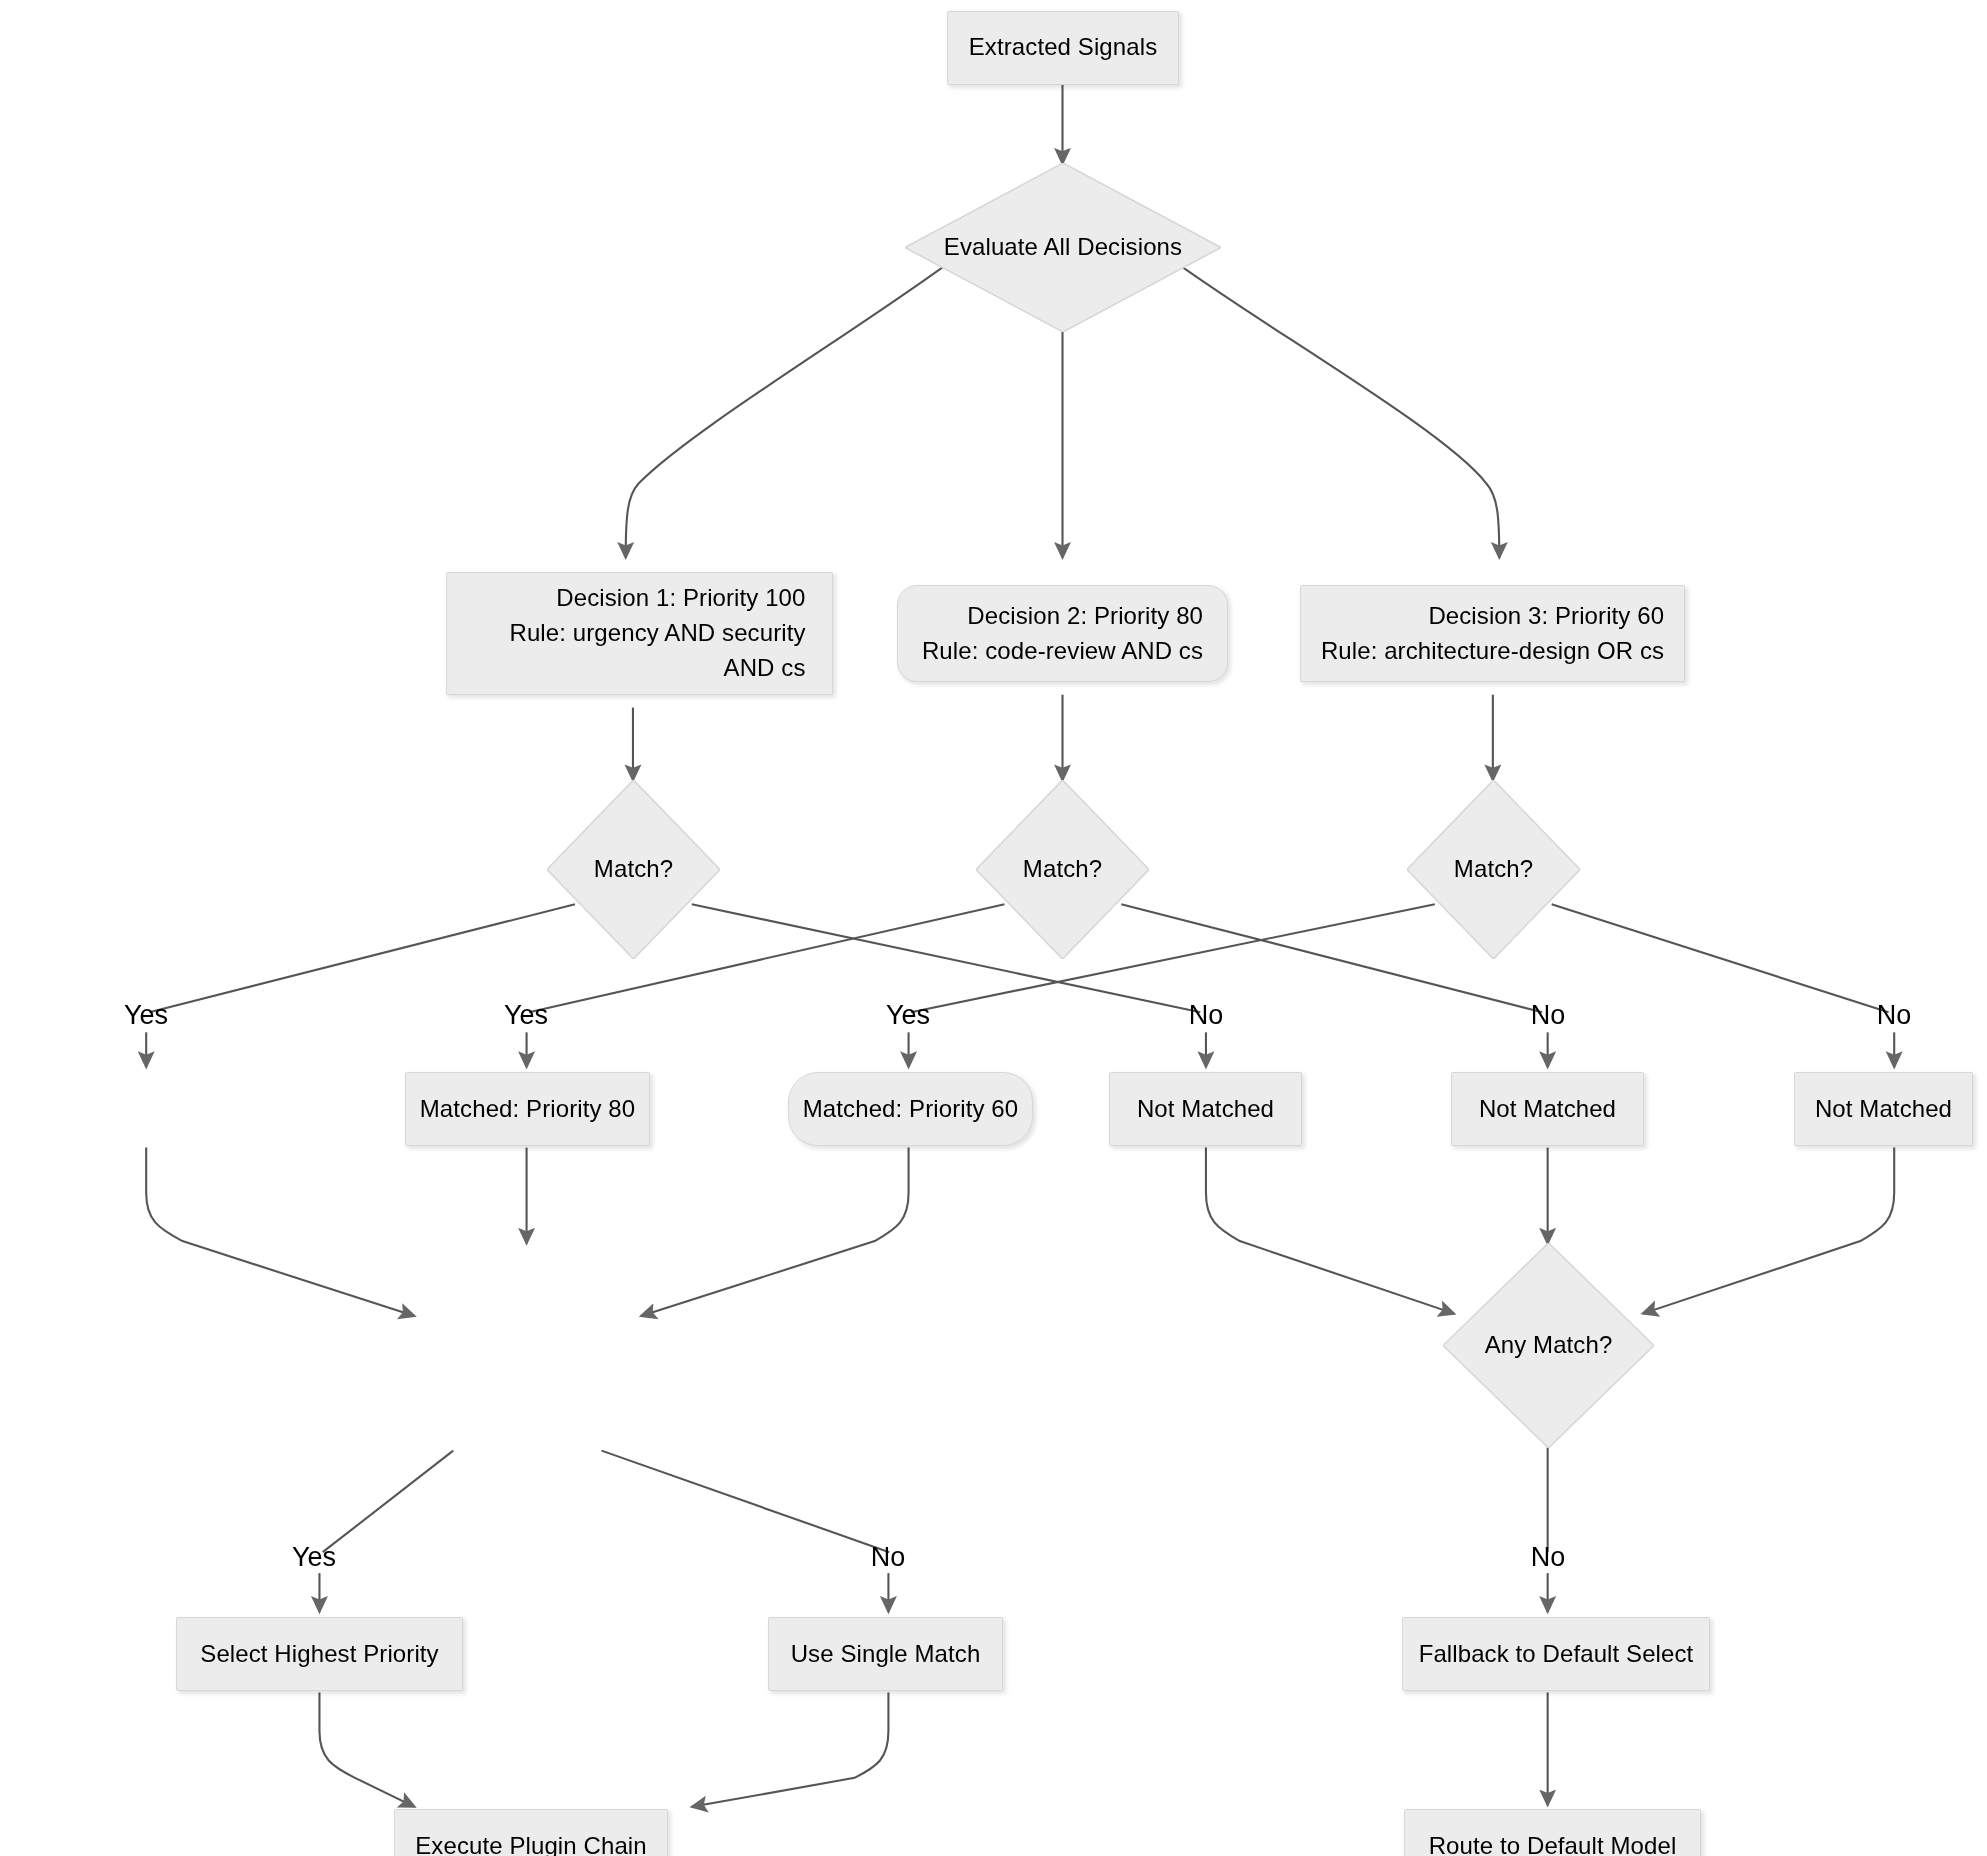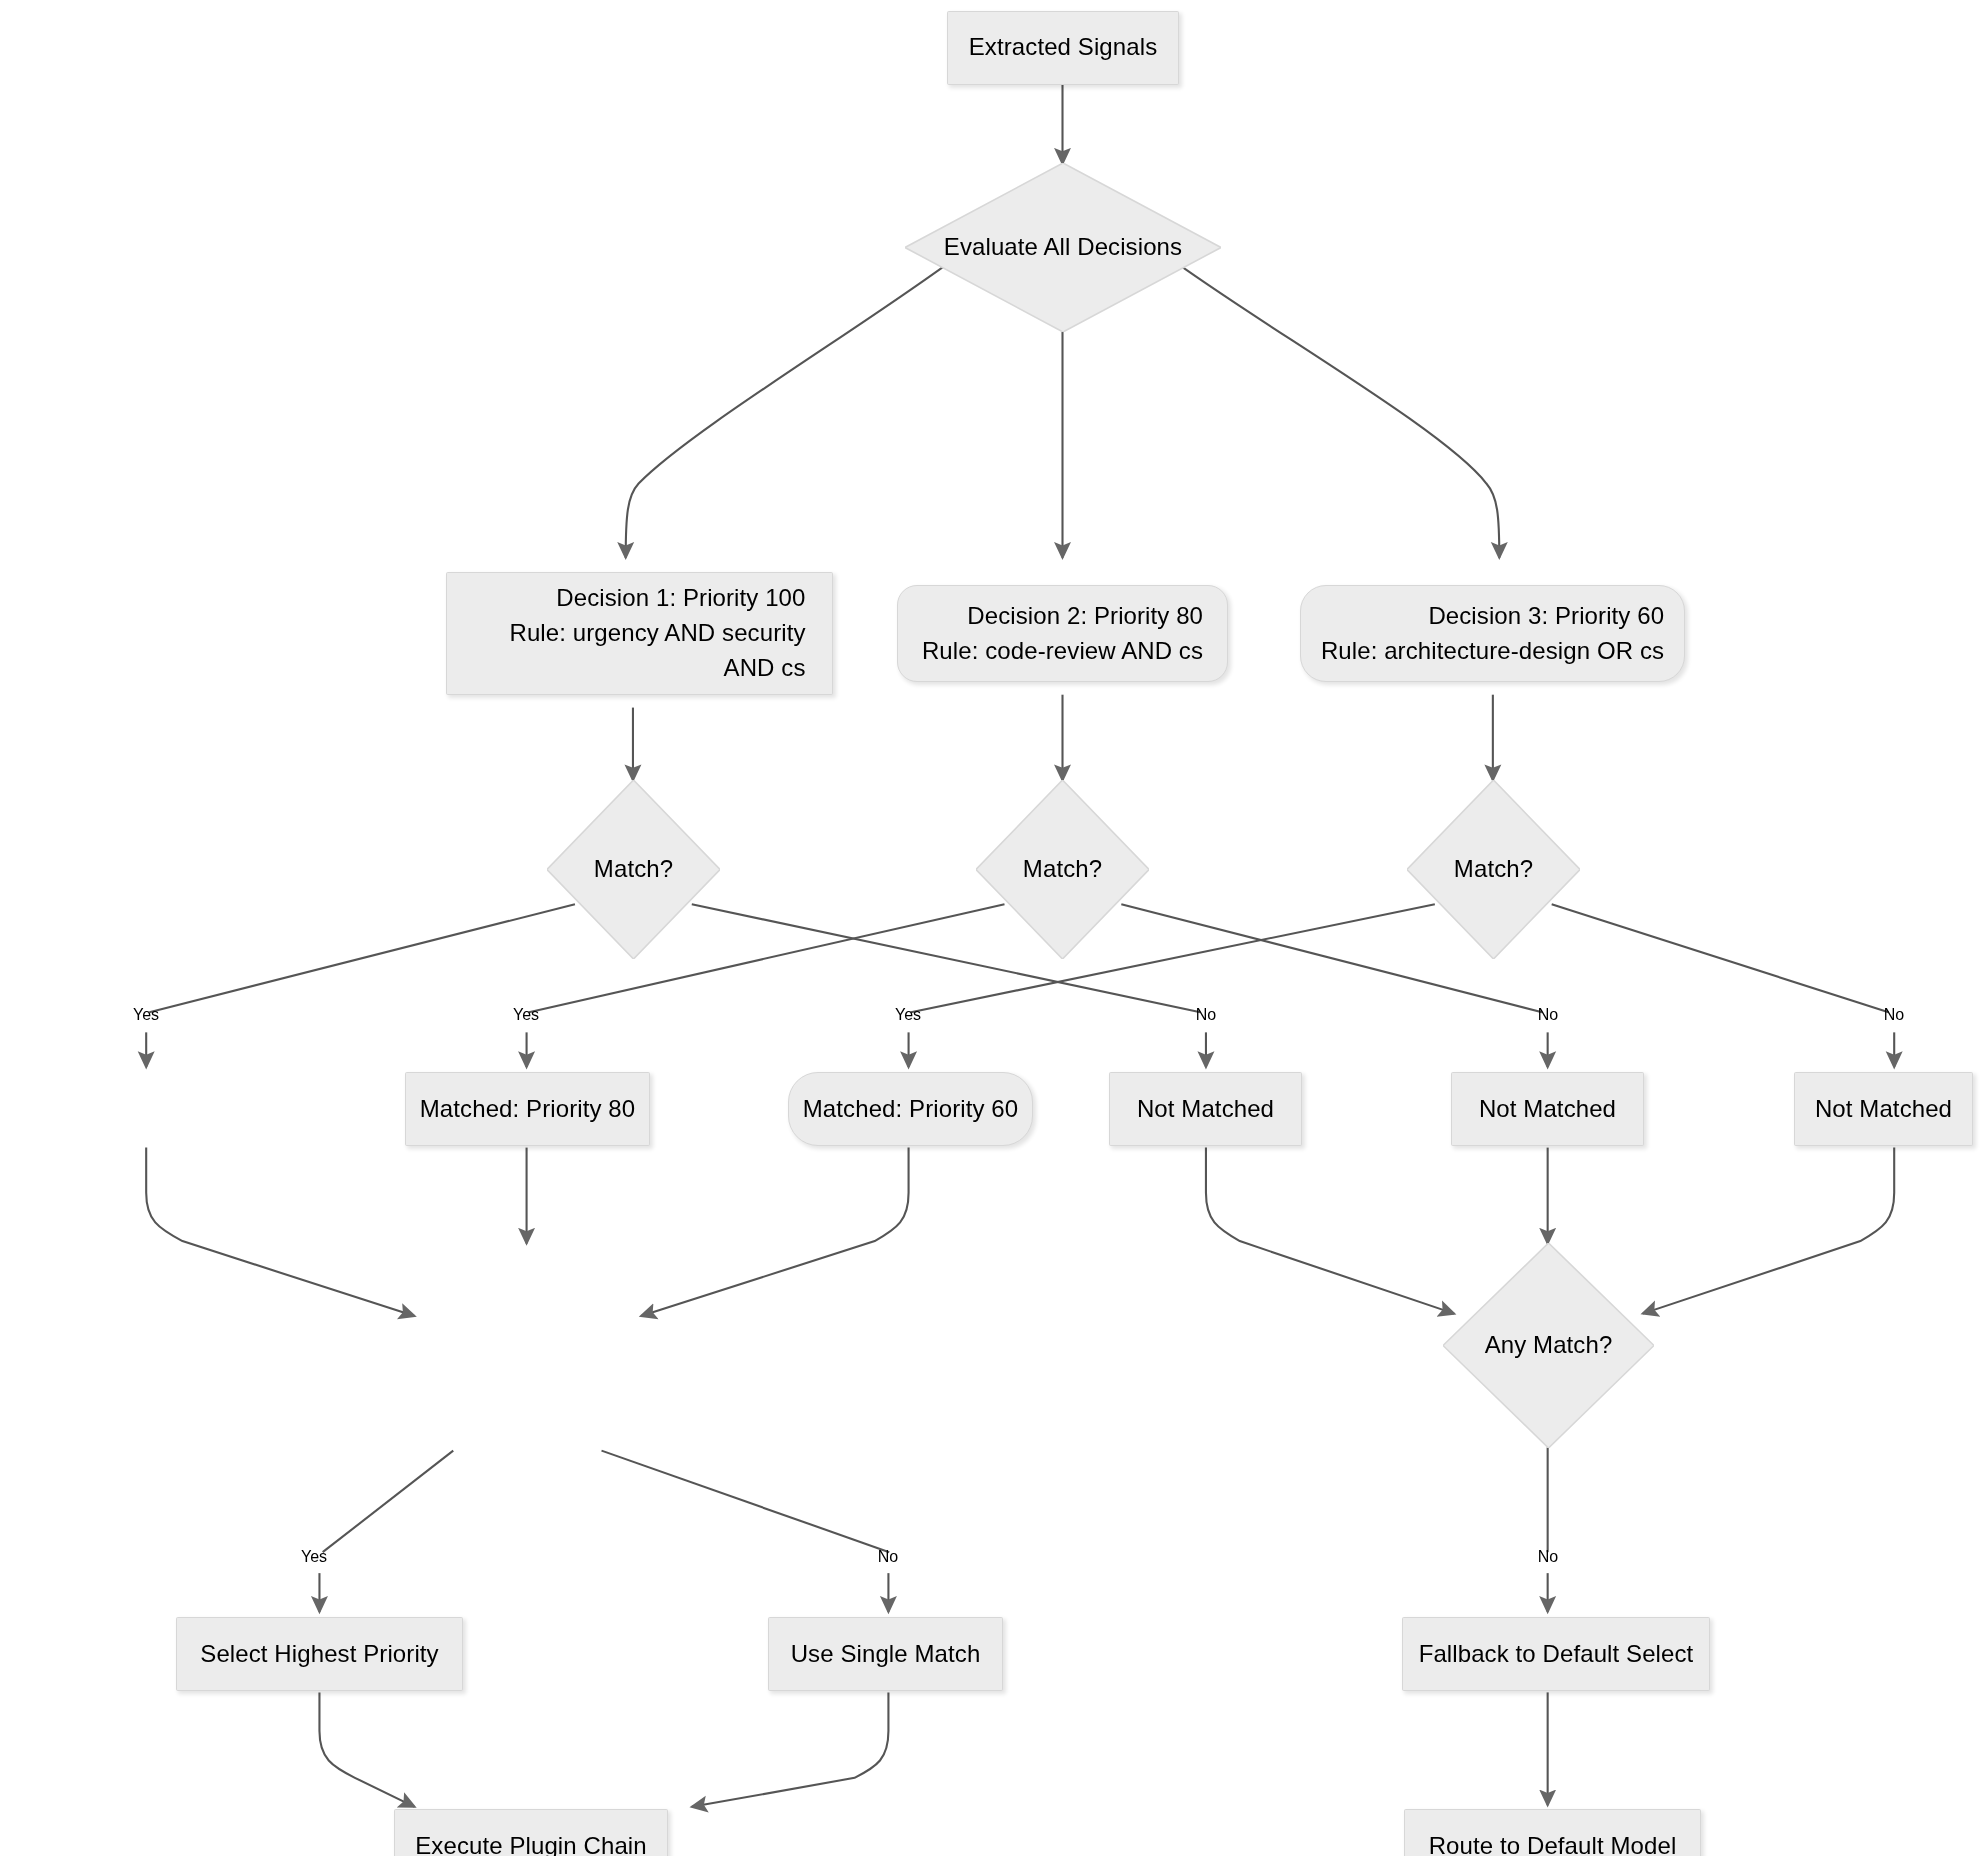--- a/index.html
+++ b/index.html
@@ -66,21 +66,21 @@
     top: 0;
     width: 100%;
     height: 100%;
   }
   .node.diamond .label {
     position: relative;
     z-index: 2;
   }
   .edge-label {
     position: absolute;
-    font-size: 16px;
+    font-size: 27px;
     color: #000000;
     background: transparent;
     white-space: nowrap;
     transform: translate(-50%, -50%);
   }
   .edge-path {
     fill: none;
     stroke: #555555;
     stroke-width: 2.6px;
   }
@@ -177,21 +177,21 @@
       <span class="label">Decision 1: Priority 100
 Rule: urgency AND security
 AND cs</span>
     </div>
 
     <div class="node rect" style="left:897px; top:585px; width:331px; height:97px;border-radius:20px;">
       <span class="label">Decision 2: Priority 80
 Rule: code-review AND cs</span>
     </div>
 
-    <div class="node rect" style="left:1300px; top:585px; width:385px; height:97px;border-radius:26px;">
+    <div class="node rect" style="left:1300px; top:585px; width:385px; height:97px;">
       <span class="label">Decision 3: Priority 60
 Rule: architecture-design OR cs</span>
     </div>
 
     <div class="node diamond" style="left:547px; top:780px; width:173px; height:179px;">
       <svg class="dshape" viewBox="0 0 214 222" preserveAspectRatio="none">
         <polygon points="107,0 214,111 107,222 0,111" fill="#ececec" stroke="#d7d7d7" stroke-width="2"></polygon>
       </svg>
       <span class="label">Match?</span>
     </div>

